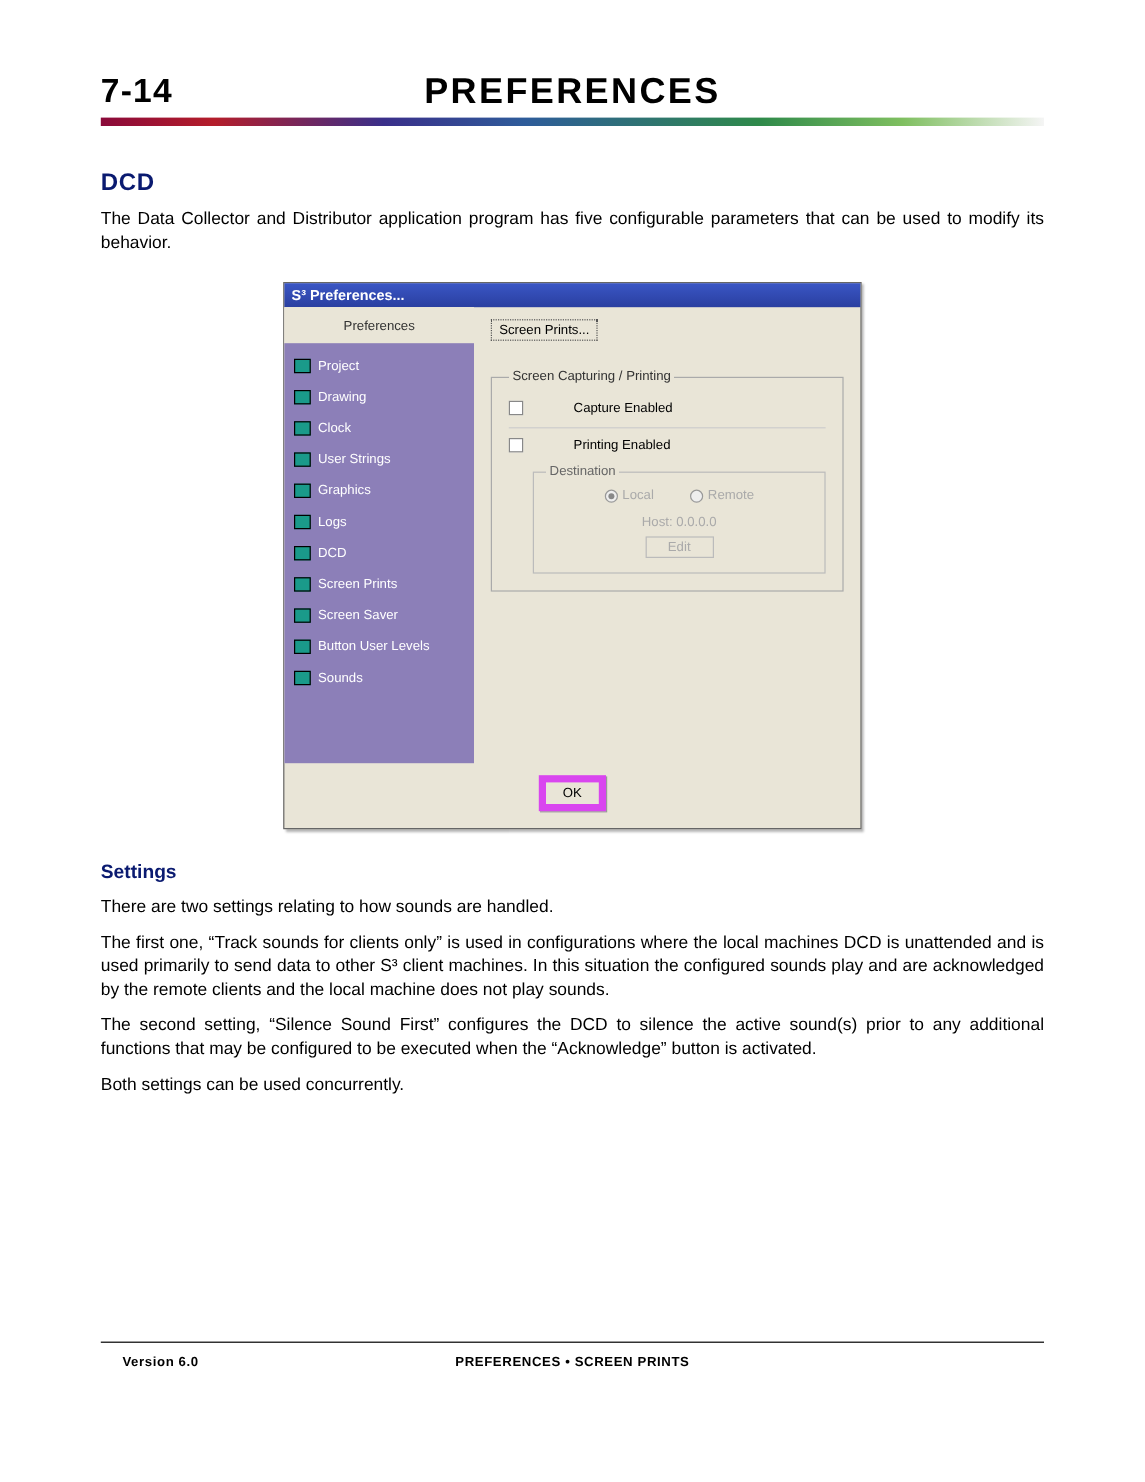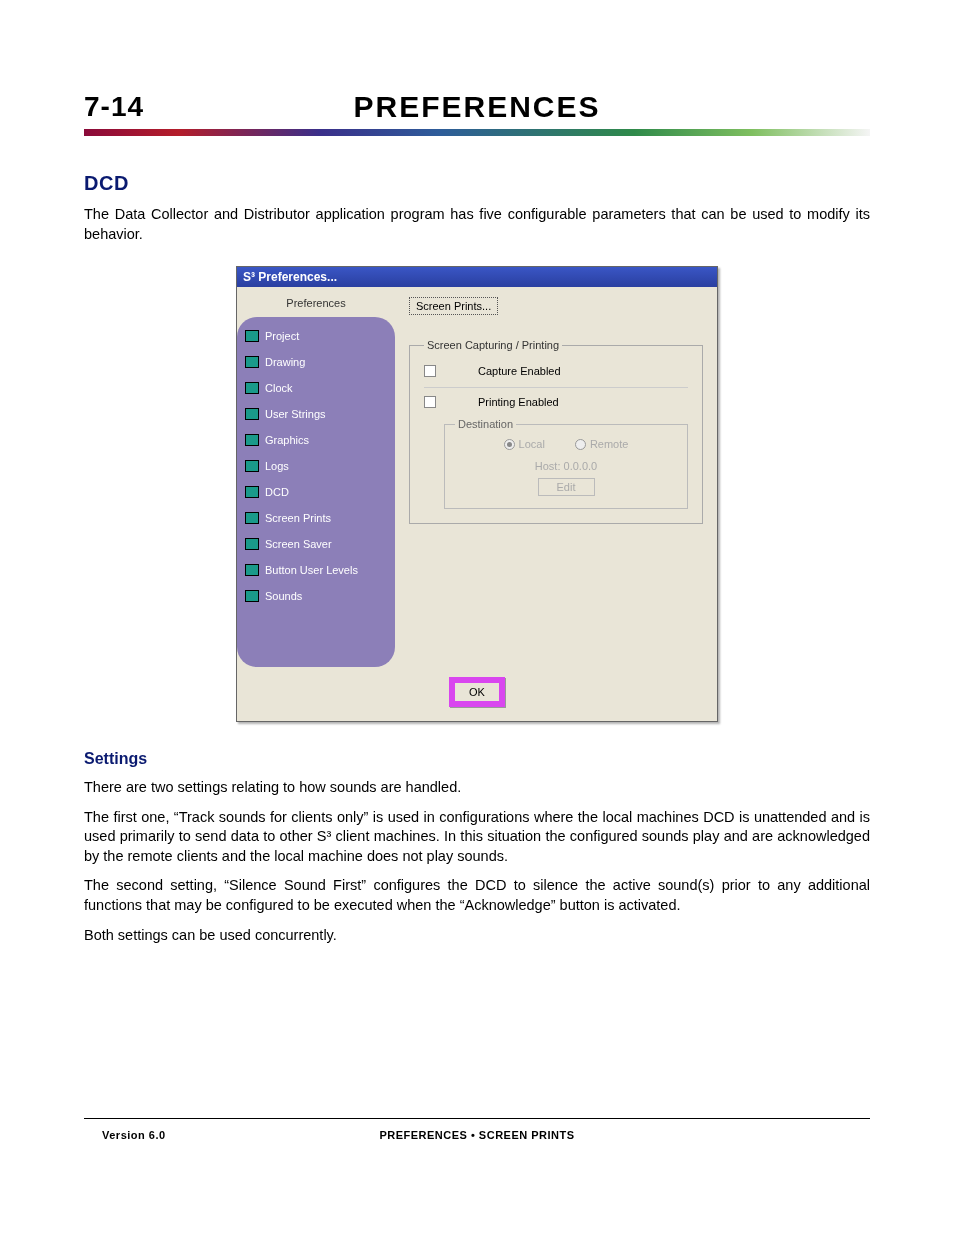--- a/index.html
+++ b/index.html
@@ -7,24 +7,23 @@
     width: 954px;
     height: 1235px;
     background: #fff;
     font-family: Arial, Helvetica, sans-serif;
     color: #000;
     position: relative;
     padding: 60px 84px 0 84px;
   }
   .top-row {
     display: flex;
-    align-items: center;
+    align-items: flex-start;
     justify-content: space-between;
     position: relative;
-    margin-top: 31px;
   }
   .page-number {
     font-family: Arial Black, Arial, sans-serif;
     font-weight: 900;
     font-size: 28px;
     letter-spacing: 1px;
   }
   .page-title {
     font-family: Arial Black, Arial, sans-serif;
     font-weight: 900;
@@ -92,21 +91,20 @@
   .sidebar-title {
     text-align: center;
     padding: 10px 0 8px 0;
     color: #333;
     background: #e9e5d7;
   }
   .sidebar-items {
     background: #8c7fb8;
     padding: 6px 0 14px 0;
     min-height: 350px;
-    border-radius: 20px;
   }
   .sidebar-item {
     display: flex;
     align-items: center;
     padding: 7px 8px;
     color: #fff;
     cursor: pointer;
   }
   .sidebar-icon {
     width: 14px;

